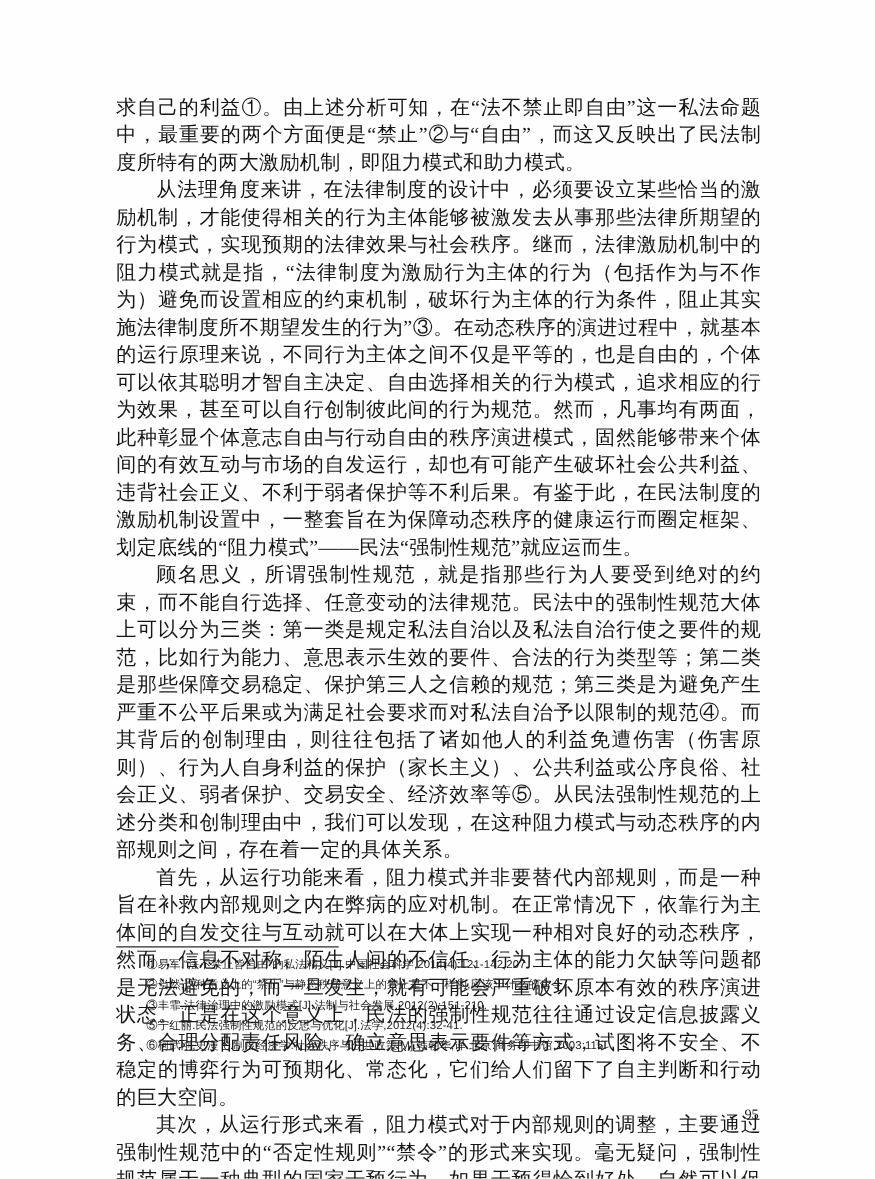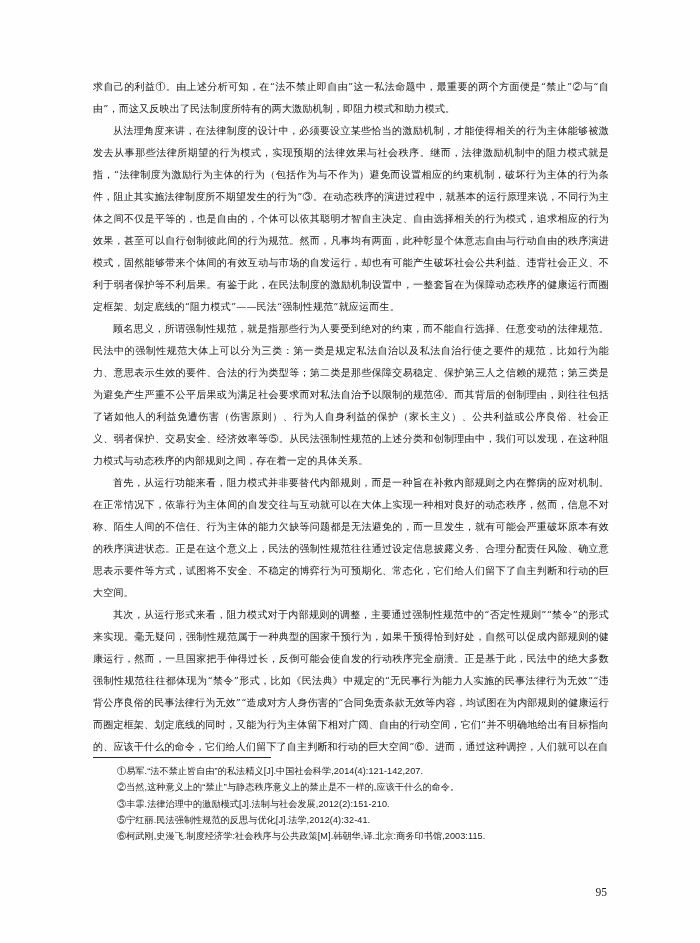--- a/index.html
+++ b/index.html
@@ -27,29 +27,30 @@
   }
 
   #content-area {
     position: absolute;
     left: 93px;
     top: 76px;
     width: 516px;
   }
 
   .para {
-    font-size: 10px;
+    font-size: 16px;
     line-height: 22.0px;
     text-align: justify;
     text-justify: inter-ideograph;
     margin: 0 0 0 0;
     letter-spacing: 0.02em;
     text-indent: 0;
     word-break: break-all;
     color: #161616;
+    font-family: Liberation Serif, serif;
   }
   .para.indent {
     text-indent: 2em;
   }
 
   #footnote-block {
     position: absolute;
     left: 93px;
     top: 757px;
     width: 516px;

